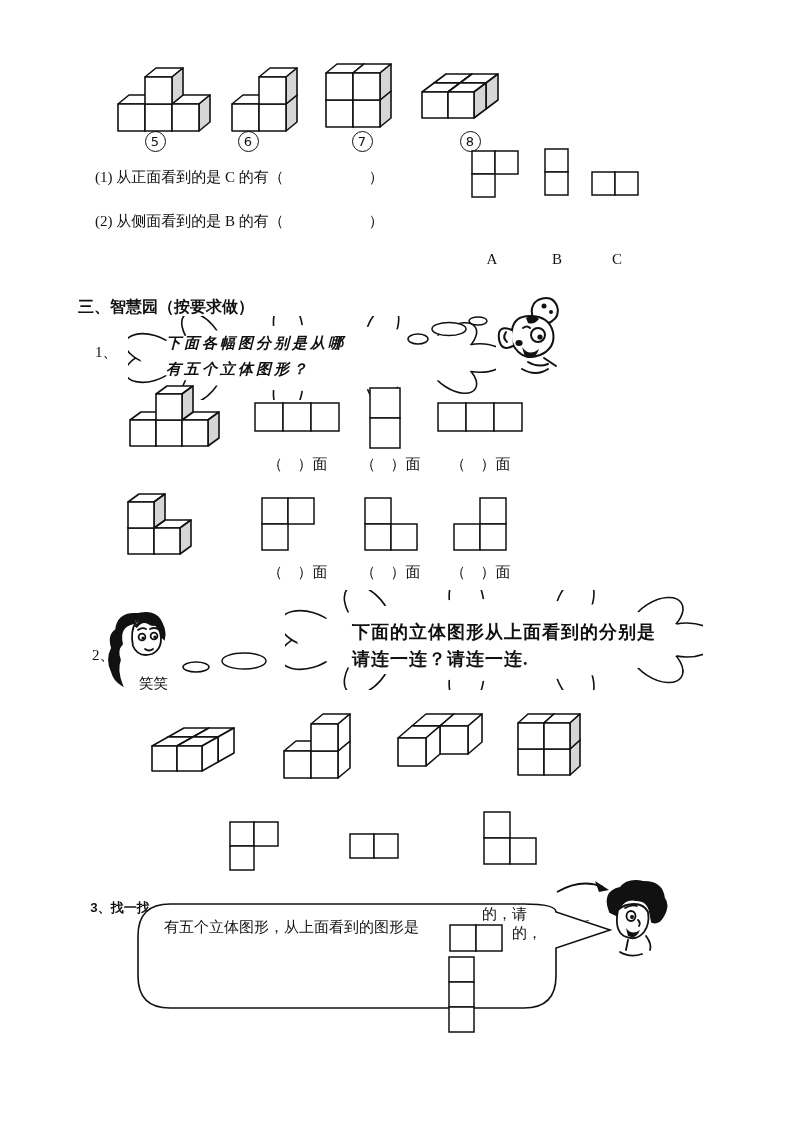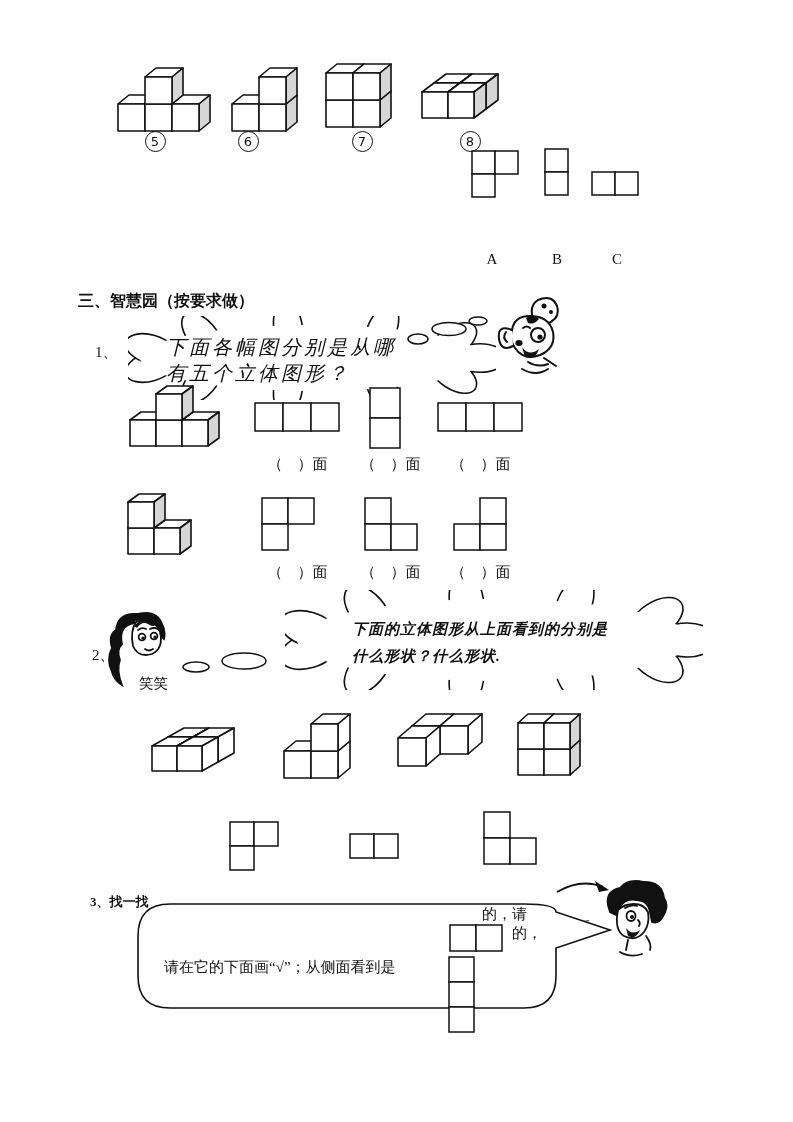--- a/index.html
+++ b/index.html
@@ -2,28 +2,28 @@
 <html><head>
 <meta charset="utf-8">
 <style>
   html,body{margin:0;padding:0;background:#fff;}
   .page{position:relative;width:793px;height:1122px;background:#fff;overflow:hidden;
         font-family:"Liberation Serif","DejaVu Serif",serif;color:#111;}
   .abs{position:absolute;}
   .txt{font-size:15px;white-space:nowrap;}
   .qline{font-size:15px;white-space:nowrap;}
   .gap{display:inline-block;width:85px;}
-  .hdr{font-weight:bold;font-size:16px;font-family:Liberation Serif, serif;}
+  .hdr{font-weight:bold;font-size:16px;font-family:Liberation Mono, monospace;margin-top:6px;}
   .num{font-size:15px;}
   .circ{display:inline-flex;width:19px;height:19px;border:1.4px solid #111;border-radius:50%;
         align-items:center;justify-content:center;font-size:13px;
         font-family:"DejaVu Sans",sans-serif;}
   .figlabel{width:30px;text-align:center;}
-  .cloudtxt{font-size:20px;font-style:italic;letter-spacing:3px;white-space:nowrap;font-weight:400;}
-  .cloudtxt2{font-size:15px;font-style:italic;letter-spacing:1px;white-space:nowrap;font-weight:600;}
+  .cloudtxt{font-size:15px;font-style:italic;letter-spacing:3px;white-space:nowrap;font-weight:700;}
+  .cloudtxt2{font-size:18px;letter-spacing:1px;white-space:nowrap;font-weight:600;}
   .facelbl{width:85px;text-align:center;font-size:15px;white-space:nowrap;}
   .abclbl{width:30px;text-align:center;font-size:15px;font-family:"Liberation Serif",serif;}
   .charlbl{font-size:14.5px;white-space:nowrap;}
   svg{display:block;}
 </style>
 </head>
 <body>
 
 <div class="page">
 
@@ -110,20 +110,26 @@
   <div class="abs" style="left:590px;top:170px">
       <svg width="50" height="27" viewBox="-2 -2 50 27">
         <rect x="0" y="0" width="23" height="23" fill="#fff" stroke="#111" stroke-width="1.5"></rect>
         <rect x="23" y="0" width="23" height="23" fill="#fff" stroke="#111" stroke-width="1.5"></rect>
       </svg>
     </div>
   <div class="abs abclbl" style="left:477px;top:251px">A</div>
   <div class="abs abclbl" style="left:542px;top:251px">B</div>
   <div class="abs abclbl" style="left:602px;top:251px">C</div>
 
+  <div class="abs qline" style="left:95px;top:168px">
+    <span>(1) 从正面看到的是 C 的有（</span><span class="gap"></span><span>）</span>
+  </div>
+  <div class="abs qline" style="left:95px;top:212px">
+    <span>(2) 从侧面看到的是 B 的有（</span><span class="gap"></span><span>）</span>
+  </div>
 
   <div class="abs hdr" style="left:78px;top:291px">三、智慧园（按要求做）</div>
 
   <div class="abs num" style="left:95px;top:343px">1、</div>
 
   <svg class="abs" style="left:128px;top:316px" width="368" height="84" viewBox="0 0 368 84">
       <ellipse cx="352" cy="42" rx="26.094545454545454" ry="14.280000000000001" fill="#fff" stroke="#111" stroke-width="1.6" transform="rotate(180 352 42)"></ellipse>
       <ellipse cx="325.33059351563844" cy="58.75986534112353" rx="26.094545454545454" ry="14.280000000000001" fill="#fff" stroke="#111" stroke-width="1.6" transform="rotate(212.72727272727272 325.33059351563844 58.75986534112353)"></ellipse>
       <ellipse cx="253.78972218431693" cy="70.19859185599006" rx="26.094545454545454" ry="14.280000000000001" fill="#fff" stroke="#111" stroke-width="1.6" transform="rotate(245.45454545454544 253.78972218431693 70.19859185599006)"></ellipse>
       <ellipse cx="160.09110717008812" cy="72.68446469830891" rx="26.094545454545454" ry="14.280000000000001" fill="#fff" stroke="#111" stroke-width="1.6" transform="rotate(278.1818181818182 160.09110717008812 72.68446469830891)"></ellipse>
@@ -275,21 +281,21 @@
       <ellipse cx="82.61187834856" cy="79.47423339981607" rx="29.64" ry="17" fill="#fff" stroke="#111" stroke-width="1.6" transform="rotate(310.9090909090909 82.61187834856 79.47423339981607)"></ellipse>
       <ellipse cx="23.817856092402025" cy="60.98756971681577" rx="29.64" ry="17" fill="#fff" stroke="#111" stroke-width="1.6" transform="rotate(343.6363636363636 23.817856092402025 60.98756971681577)"></ellipse>
       <ellipse cx="23.817856092401996" cy="39.01243028318425" rx="29.64" ry="17" fill="#fff" stroke="#111" stroke-width="1.6" transform="rotate(376.3636363636364 23.817856092401996 39.01243028318425)"></ellipse>
       <ellipse cx="82.61187834855996" cy="20.525766600183932" rx="29.64" ry="17" fill="#fff" stroke="#111" stroke-width="1.6" transform="rotate(409.0909090909091 82.61187834855996 20.525766600183932)"></ellipse>
       <ellipse cx="181.53323621325595" cy="11.396963766643623" rx="29.64" ry="17" fill="#fff" stroke="#111" stroke-width="1.6" transform="rotate(441.8181818181818 181.53323621325595 11.396963766643623)"></ellipse>
       <ellipse cx="289.17509750936415" cy="14.52435218117379" rx="29.64" ry="17" fill="#fff" stroke="#111" stroke-width="1.6" transform="rotate(474.54545454545456 289.17509750936415 14.52435218117379)"></ellipse>
       <ellipse cx="371.36193183641785" cy="28.91500811923167" rx="29.64" ry="17" fill="#fff" stroke="#111" stroke-width="1.6" transform="rotate(507.27272727272725 371.36193183641785 28.91500811923167)"></ellipse>
       <ellipse cx="209" cy="50" rx="197" ry="41" fill="#fff" stroke="none"></ellipse>
     </svg>
   <div class="abs cloudtxt2" style="left:352px;top:620px">下面的立体图形从上面看到的分别是</div>
-  <div class="abs cloudtxt2" style="left:352px;top:647px">什么形状？什么形状.</div>
+  <div class="abs cloudtxt2" style="left:352px;top:647px">请连一连？请连一连.</div>
 
   <div class="abs" style="left:150px;top:726px">
       <svg width="86" height="47" viewBox="-2 -45 86 47">
         <polygon points="16,-34 32,-43 57,-43 41,-34" fill="#fff" stroke="#111" stroke-width="1.6" stroke-linejoin="round"></polygon>
         <polygon points="41,-9 57,-18 57,-43 41,-34" fill="#fff" stroke="#111" stroke-width="1.6" stroke-linejoin="round"></polygon>
         <polygon points="16,-9 41,-9 41,-34 16,-34" fill="#fff" stroke="#111" stroke-width="1.6" stroke-linejoin="round"></polygon>
         <polygon points="41,-34 57,-43 82,-43 66,-34" fill="#fff" stroke="#111" stroke-width="1.6" stroke-linejoin="round"></polygon>
         <polygon points="66,-9 82,-18 82,-43 66,-34" fill="#fff" stroke="#111" stroke-width="1.6" stroke-linejoin="round"></polygon>
         <polygon points="41,-9 66,-9 66,-34 41,-34" fill="#fff" stroke="#111" stroke-width="1.6" stroke-linejoin="round"></polygon>
         <polygon points="0,-25 16,-34 41,-34 25,-25" fill="#fff" stroke="#111" stroke-width="1.6" stroke-linejoin="round"></polygon>
@@ -383,28 +389,28 @@
       <path d="M28,62 L26,72"></path>
       <path d="M20,74 q10,6 22,2"></path>
       <path d="M46,58 q6,8 4,14"></path>
     </g>
   </svg>
   <div class="abs charlbl" style="left:562px;top:918px;transform:rotate(-8deg)">淘气</div>
 
   <svg class="abs" style="left:130px;top:896px" width="492" height="122" viewBox="0 0 492 122">
     <path d="M 40,8 L 394,8 Q 426,8 426,16 L 480,34 L 426,52 L 426,80 Q 426,112 394,112 L 40,112 Q 8,112 8,80 L 8,40 Q 8,8 40,8 Z" fill="#fff" stroke="#111" stroke-width="1.6"></path>
   </svg>
+  <div class="abs txt" style="left:164px;top:918px">有五个立体图形，从上面看到的图形是</div>
   <div class="abs" style="left:448px;top:923px">
       <svg width="56" height="30" viewBox="-2 -2 56 30">
         <rect x="0" y="0" width="26" height="26" fill="#fff" stroke="#111" stroke-width="1.5"></rect>
         <rect x="26" y="0" width="26" height="26" fill="#fff" stroke="#111" stroke-width="1.5"></rect>
       </svg>
     </div>
   <div class="abs txt" style="left:512px;top:924px">的，</div>
-  <div class="abs txt" style="left:164px;top:958px">请在它的下面画“√”；从侧面看到是</div>
   <div class="abs" style="left:447px;top:955px">
       <svg width="29" height="79" viewBox="-2 -2 29 79">
         <rect x="0" y="0" width="25" height="25" fill="#fff" stroke="#111" stroke-width="1.5"></rect>
         <rect x="0" y="25" width="25" height="25" fill="#fff" stroke="#111" stroke-width="1.5"></rect>
         <rect x="0" y="50" width="25" height="25" fill="#fff" stroke="#111" stroke-width="1.5"></rect>
       </svg>
     </div>
   <div class="abs txt" style="left:482px;top:905px">的，请</div>
 
 </div>

